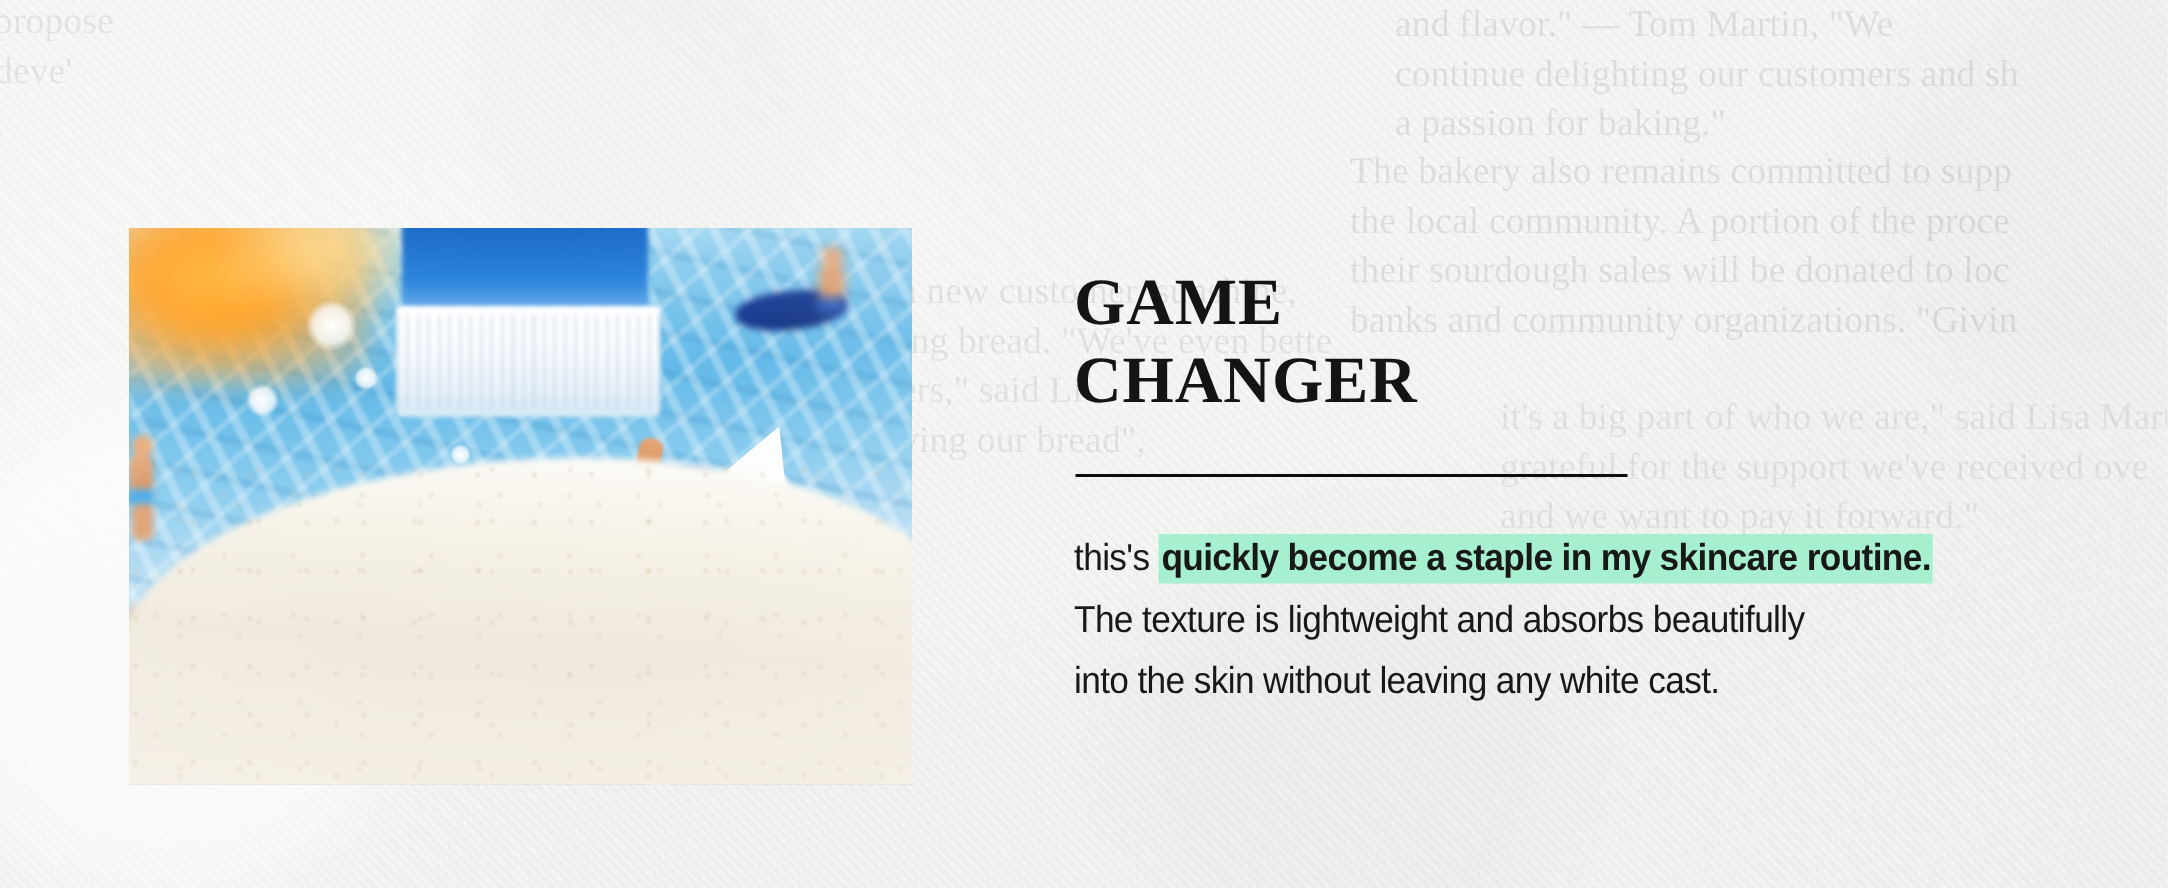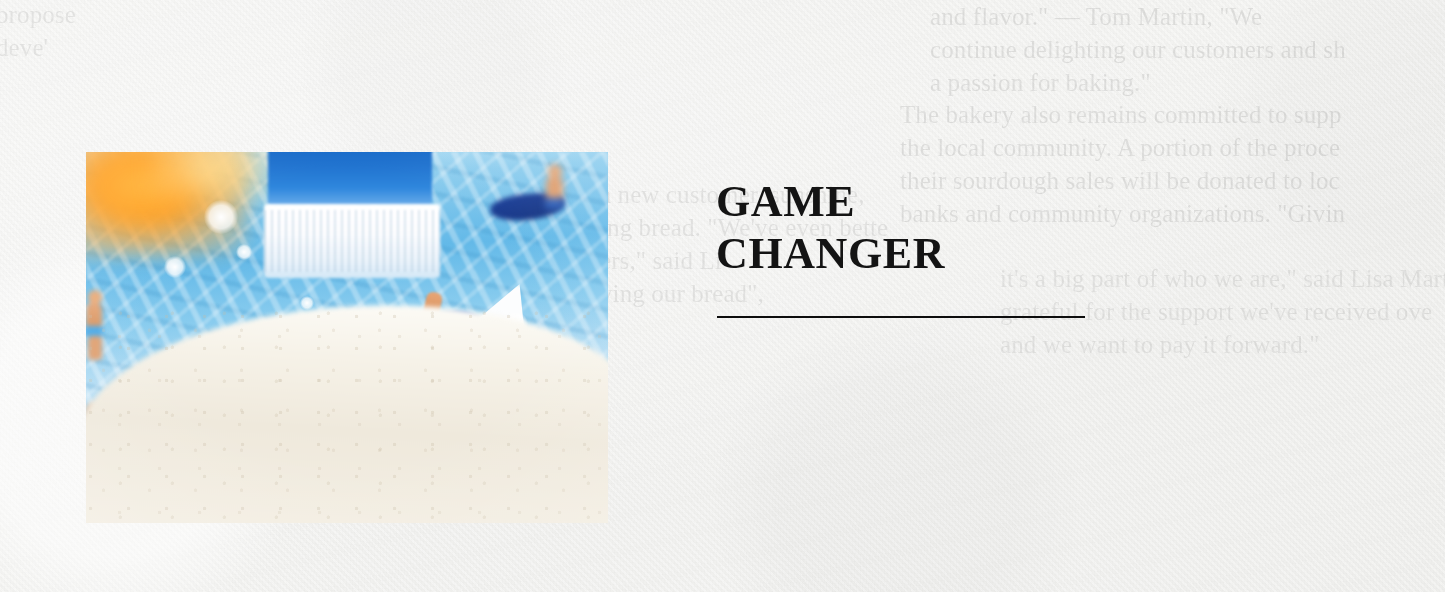--- a/index.html
+++ b/index.html
@@ -376,15 +376,20 @@
     </div>
   </div>
 
   <div id="content">
 
     <h1 id="headline">GAME
 CHANGER</h1>
 
     <div id="divider"></div>
 
+    <div id="body-copy">
+      <div class="body-line"><span class="lead-plain">this's </span><span class="hl">quickly become a staple in my skincare routine.</span></div>
+      <div class="body-line">The texture is lightweight and absorbs beautifully</div>
+      <div class="body-line">into the skin without leaving any white cast.</div>
+    </div>
 
   </div>
 </div>
 
 </body></html>

